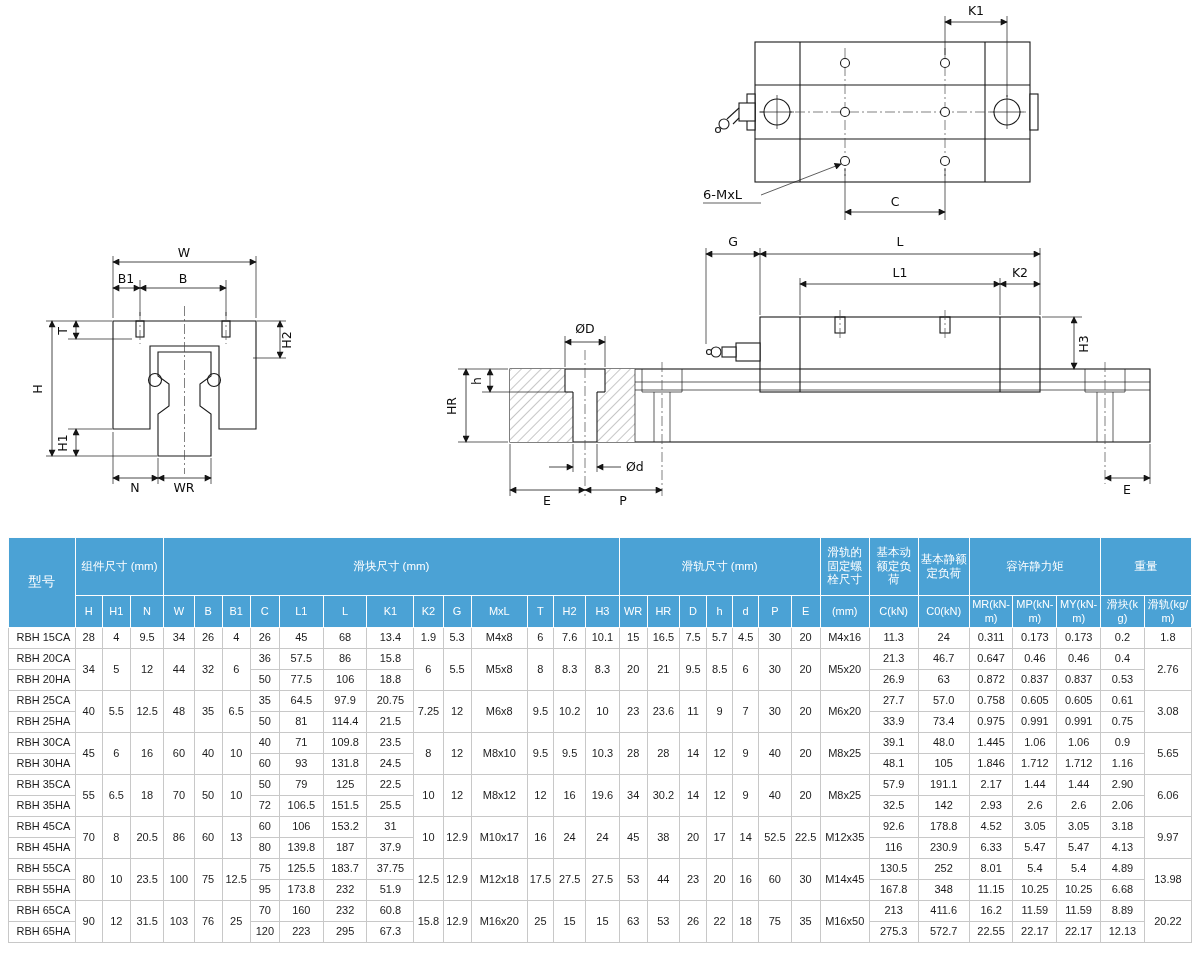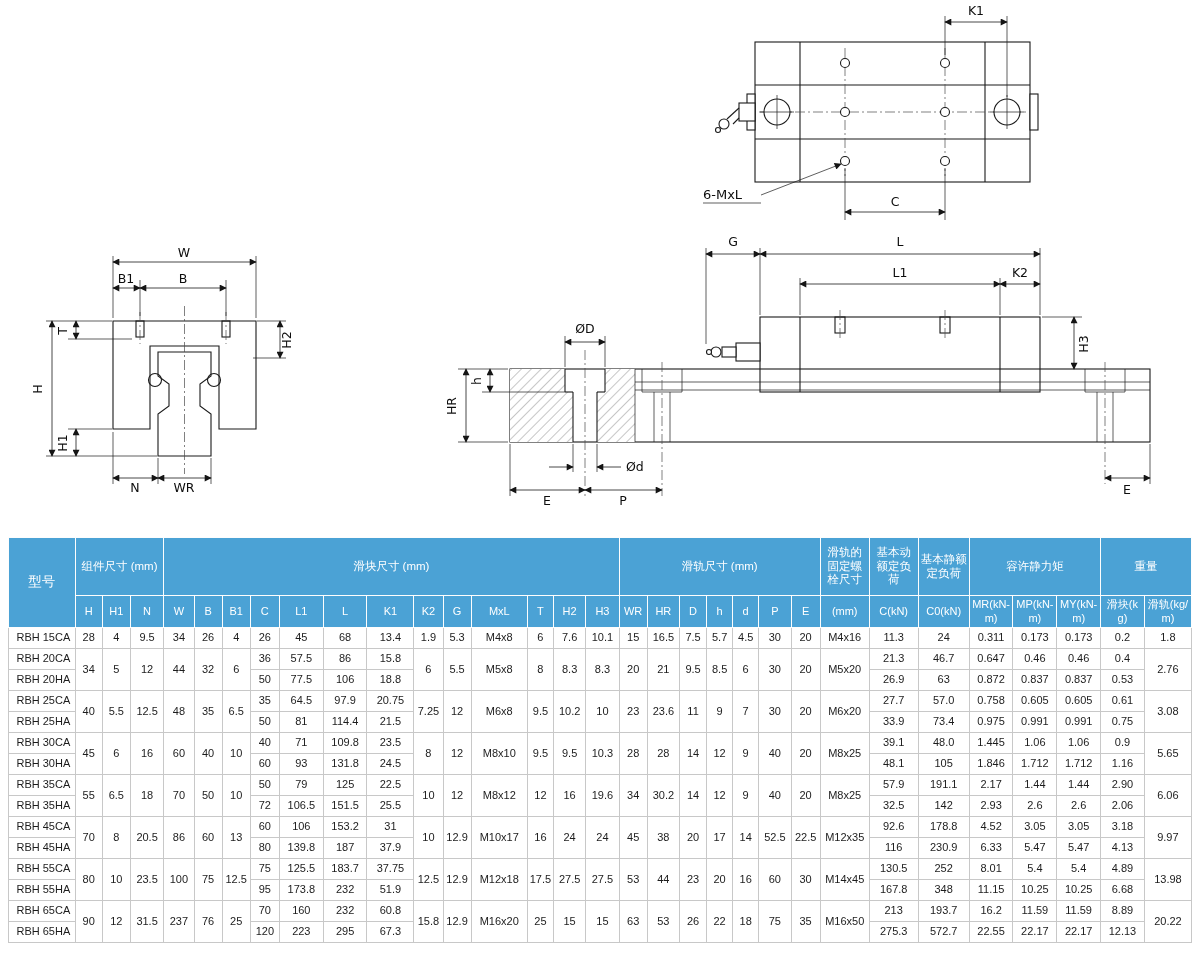--- a/index.html
+++ b/index.html
@@ -660,21 +660,21 @@
         <td>11.15</td>
         <td>10.25</td>
         <td>10.25</td>
         <td>6.68</td>
       </tr>
       <tr>
         <td class="model-cell">RBH 65CA</td>
         <td rowspan="2">90</td>
         <td rowspan="2">12</td>
         <td rowspan="2">31.5</td>
-        <td rowspan="2">237</td>
+        <td rowspan="2">103</td>
         <td rowspan="2">76</td>
         <td rowspan="2">25</td>
         <td>70</td>
         <td>160</td>
         <td>232</td>
         <td>60.8</td>
         <td rowspan="2">15.8</td>
         <td rowspan="2">12.9</td>
         <td rowspan="2">M16x20</td>
         <td rowspan="2">25</td>
@@ -682,21 +682,21 @@
         <td rowspan="2">15</td>
         <td rowspan="2">63</td>
         <td rowspan="2">53</td>
         <td rowspan="2">26</td>
         <td rowspan="2">22</td>
         <td rowspan="2">18</td>
         <td rowspan="2">75</td>
         <td rowspan="2">35</td>
         <td rowspan="2">M16x50</td>
         <td>213</td>
-        <td>193.7</td>
+        <td>411.6</td>
         <td>16.2</td>
         <td>11.59</td>
         <td>11.59</td>
         <td>8.89</td>
         <td rowspan="2">20.22</td>
       </tr>
       <tr>
         <td class="model-cell">RBH 65HA</td>
         <td>120</td>
         <td>223</td>

